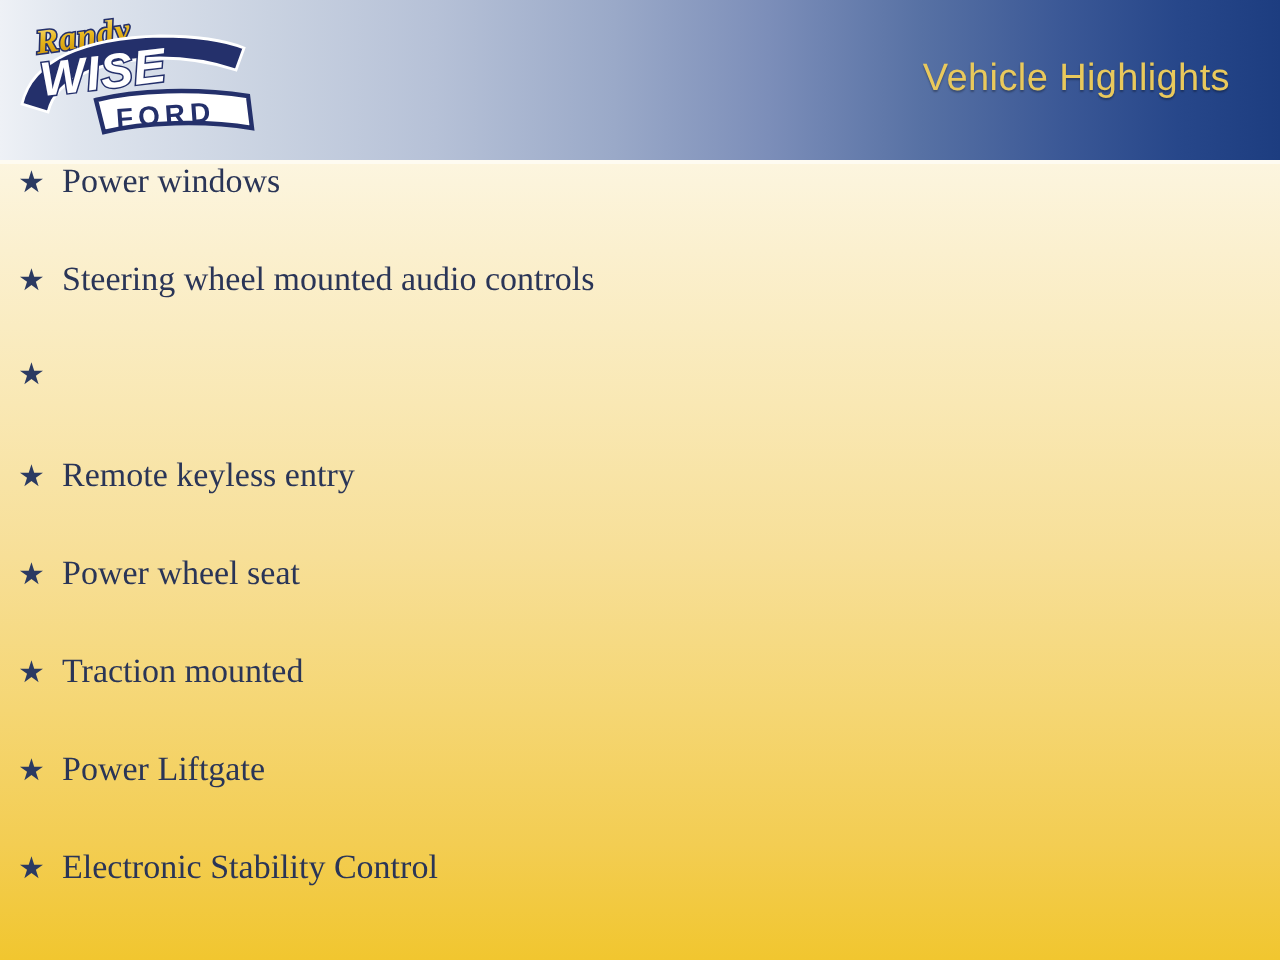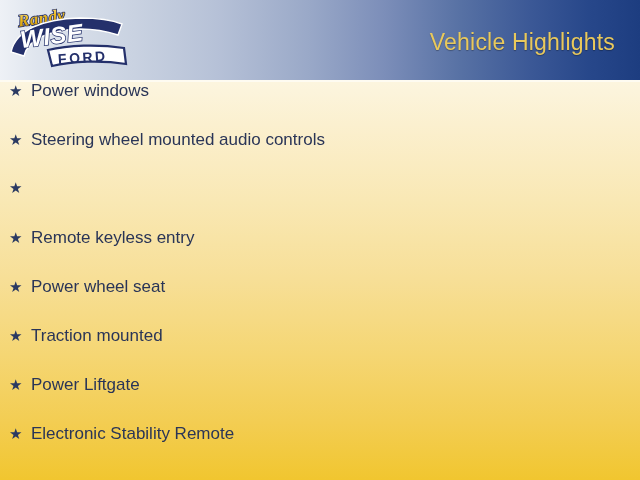--- a/index.html
+++ b/index.html
@@ -49,21 +49,21 @@
         #3b5896  83%,
         #27478a  92%,
         #1d3d80 100%);
     overflow: hidden;
   }
 
   .header-title {
     position: absolute;
     right: 25px;
     top: 29px;
-    font-size: 23px;
+    font-size: 19px;
     font-weight: 400;
     letter-spacing: 0.2px;
     color: #e9c95c;
     white-space: nowrap;
     text-shadow: 0 1px 1px rgba(0,0,0,0.30);
   }
 
   
   .header-rule {
     position: absolute;
@@ -107,20 +107,21 @@
     line-height: 1;
     color: #2b3a62;
     text-align: left;
   }
 
   .feature-label {
     font-size: 17px;
     line-height: 1;
     color: #2a3557;
     white-space: nowrap;
+    font-family: Liberation Serif, serif;
   }
 </style>
 </head>
 <body>
 
 <div class="page">
 
   <div class="header">
 
     <div class="logo">
@@ -188,17 +189,17 @@
       <span class="feature-label">Traction mounted</span>
     </li>
 
     <li class="feature-item">
       <span class="bullet-star">★</span>
       <span class="feature-label">Power Liftgate</span>
     </li>
 
     <li class="feature-item">
       <span class="bullet-star">★</span>
-      <span class="feature-label">Electronic Stability Remote</span>
+      <span class="feature-label">Electronic Stability Control</span>
     </li>
 
   </ul>
 </div>
 
 </body></html>

